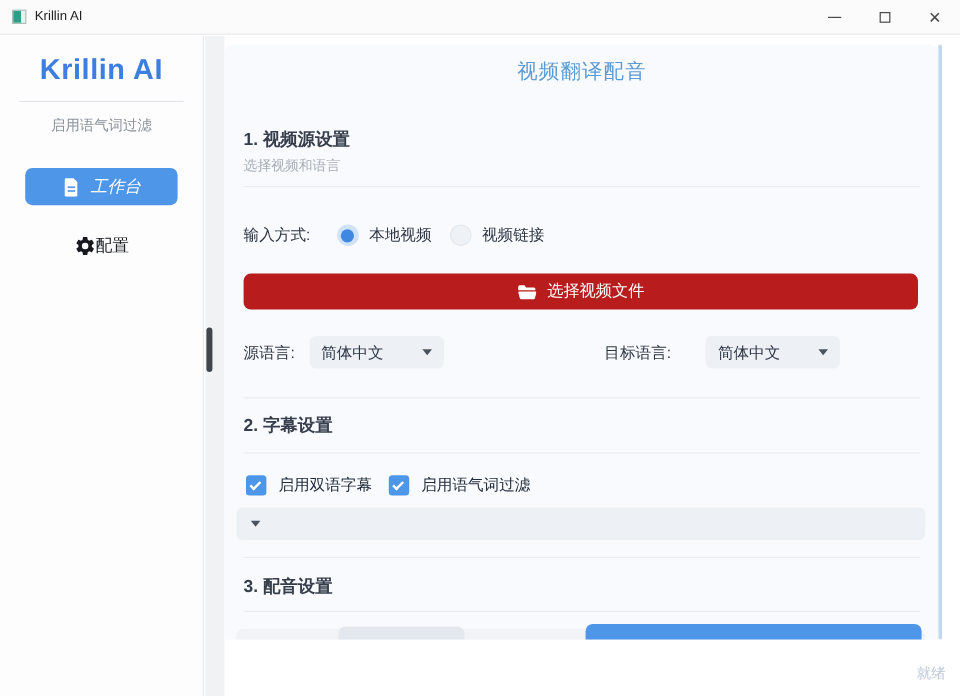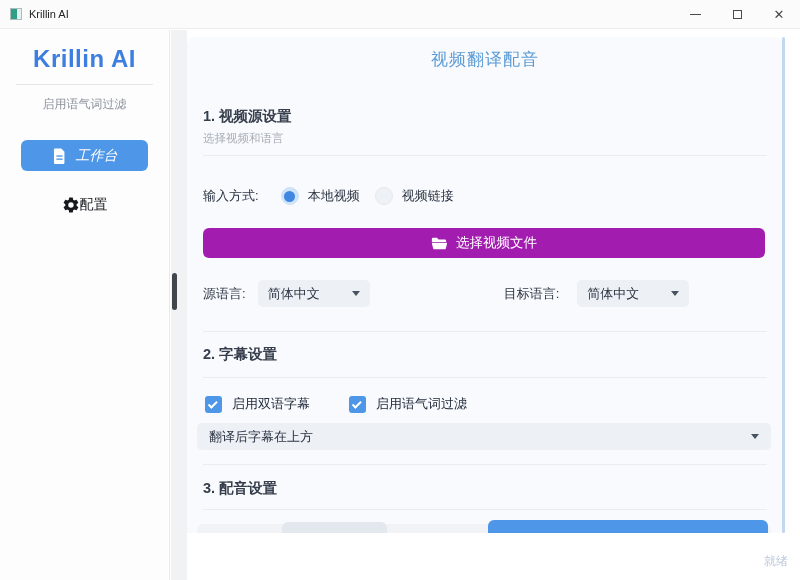--- a/index.html
+++ b/index.html
@@ -74,21 +74,21 @@
   .radio-outer {
     width:18px; height:18px; border-radius:50%; background:#eef2f7; border:1px solid #e3e8ef;
     display:flex; align-items:center; justify-content:center;
   }
   .radio-wrap.selected .radio-outer { background:#cfe2f8; border-color:#cfe2f8; }
   .radio-dot { width:11px; height:11px; border-radius:50%; background:#3f87e0; }
   .radio-label { margin-left:9px; font-size:13px; color:#2c3443; }
 
   .file-btn {
     position:absolute; left:16px; right:18px; top:191px; height:30px;
-    background:#a21caf; border-radius:6px; color:#fff; font-size:13.5px;
+    background:#b91c1c; border-radius:6px; color:#fff; font-size:13.5px;
     display:flex; align-items:center; justify-content:center; gap:9px; cursor:pointer;
   }
 
   .lang-row { position:absolute; left:16px; top:243px; height:27px; display:flex; align-items:center;text-align:center; }
   .select-box {
     width:112px; height:27px; background:#edf1f6; border-radius:5px;
     display:flex; align-items:center; justify-content:space-between;
     padding:0 10px; font-size:13px; color:#2c3443; cursor:pointer;
   }
   .caret { width:0; height:0; border-left:4px solid transparent; border-right:4px solid transparent; border-top:5px solid #49525f; }
@@ -197,49 +197,48 @@
     </span>
     <span>选择视频文件</span>
   </div>
 
   <div class="lang-row">
     <span class="field-label" style="margin-right:12px">源语言:</span>
     <span class="select-box">
       <span>简体中文</span>
       <span class="caret"></span>
     </span>
-    <span class="field-label" style="margin-left:134px; margin-right:18px">目标语言:</span>
+    <span class="field-label" style="margin-left:134px; margin-right:29px">目标语言:</span>
     <span class="select-box">
       <span>简体中文</span>
       <span class="caret"></span>
     </span>
   </div>
 
   <div class="divider" style="top:294px"></div>
 
   <div class="sec-heading" style="top:308px">2. 字幕设置</div>
   <div class="divider" style="top:340px"></div>
 
   <div class="checkbox-row">
-    <span class="cb-wrap" style="margin-right:39px">
+    <span class="cb-wrap" style="margin-right:14px">
       <span class="cb-box">
           <span class="cb-check"></span>
         </span>
       <span class="cb-label">启用双语字幕</span>
     </span>
     <span class="cb-wrap">
       <span class="cb-box">
           <span class="cb-check"></span>
         </span>
       <span class="cb-label">启用语气词过滤</span>
     </span>
   </div>
 
   <div class="wide-select">
-    <span>翻译后字幕在上方</span>
     <span class="caret"></span>
   </div>
 
   <div class="divider" style="top:427px"></div>
 
   <div class="sec-heading" style="top:442px">3. 配音设置</div>
   <div class="divider" style="top:472px"></div>
 
   <div class="partial-strip"></div>
   <div class="partial-gray"></div>

